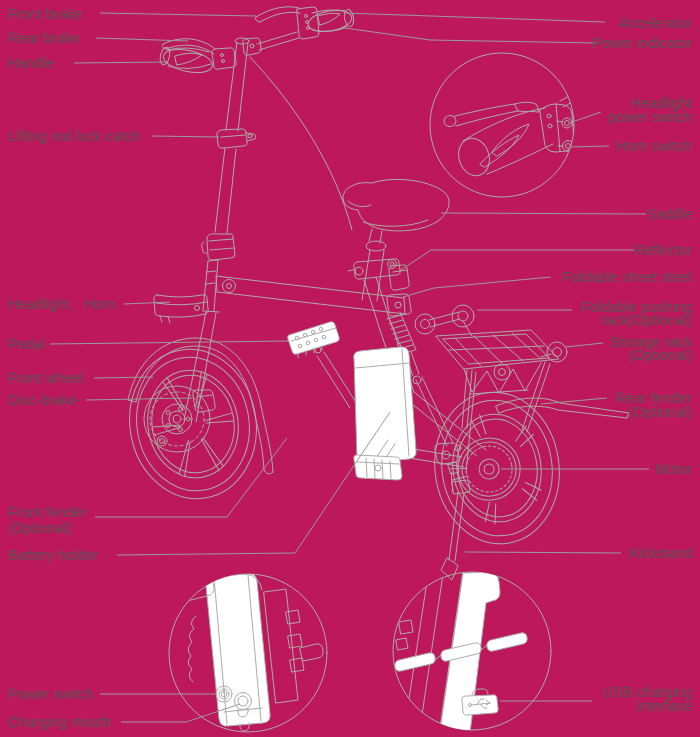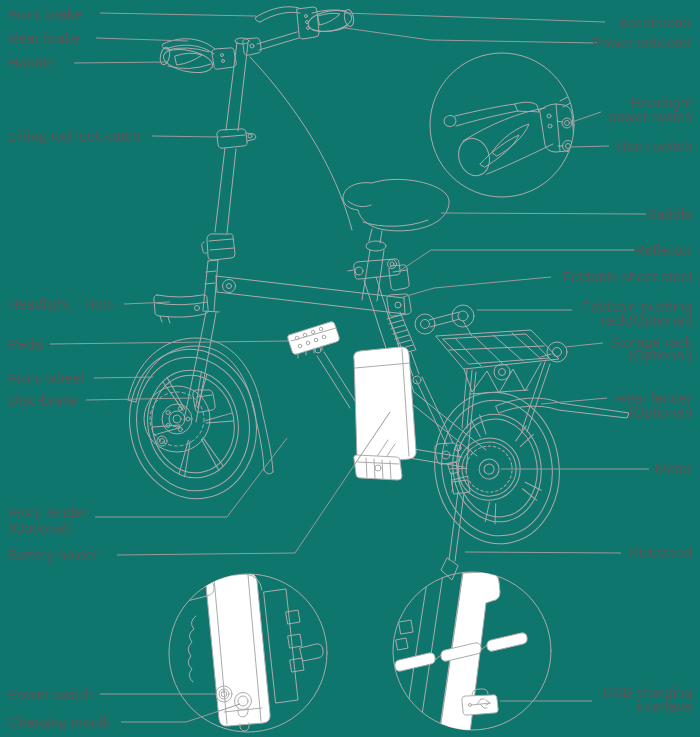--- a/index.html
+++ b/index.html
@@ -1,16 +1,16 @@
 <!DOCTYPE html>
 <html><head>
 <meta charset="utf-8">
 <style>
   html,body{margin:0;padding:0;background:#ffffff;}
-  .stage{position:relative;width:700px;height:737px;background:#0f766e;overflow:hidden;
+  .stage{position:relative;width:700px;height:737px;background:#be185d;overflow:hidden;
          font-family:"Liberation Sans",sans-serif;}
   svg{position:absolute;left:0;top:0;display:block;}
   .lbl{font-family:"Liberation Sans","DejaVu Sans",sans-serif;font-size:14.5px;fill:#565656;}
   .art{stroke:#ababab;fill:none;stroke-width:1;stroke-linecap:round;stroke-linejoin:round;}
   .artf{stroke:#ababab;fill:#ffffff;stroke-width:1;stroke-linecap:round;stroke-linejoin:round;}
   .leader{stroke:#9a9a9a;fill:none;stroke-width:1;}
 </style>
 </head>
 <body>
 

